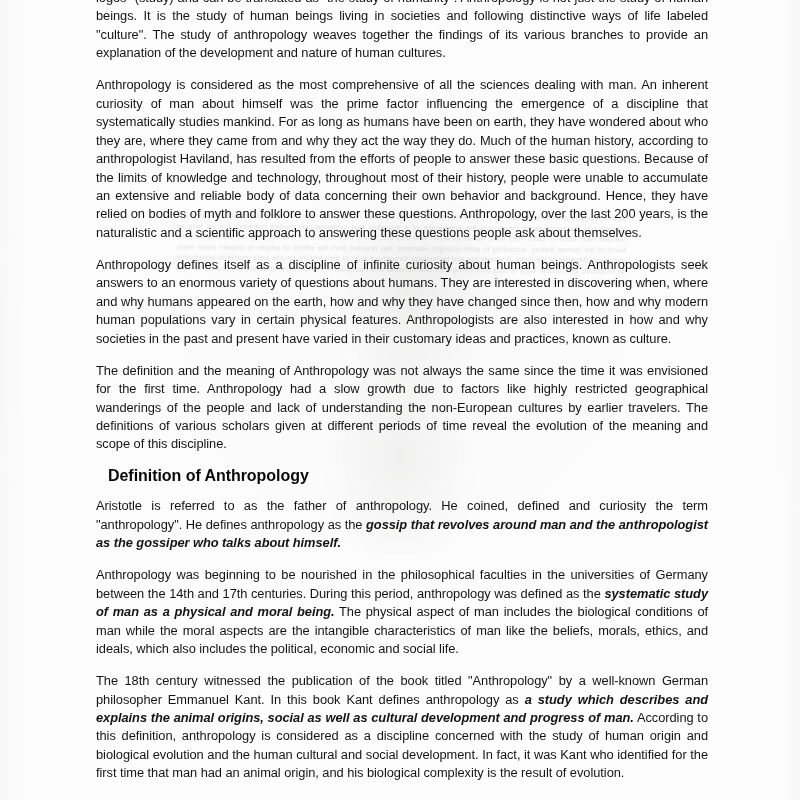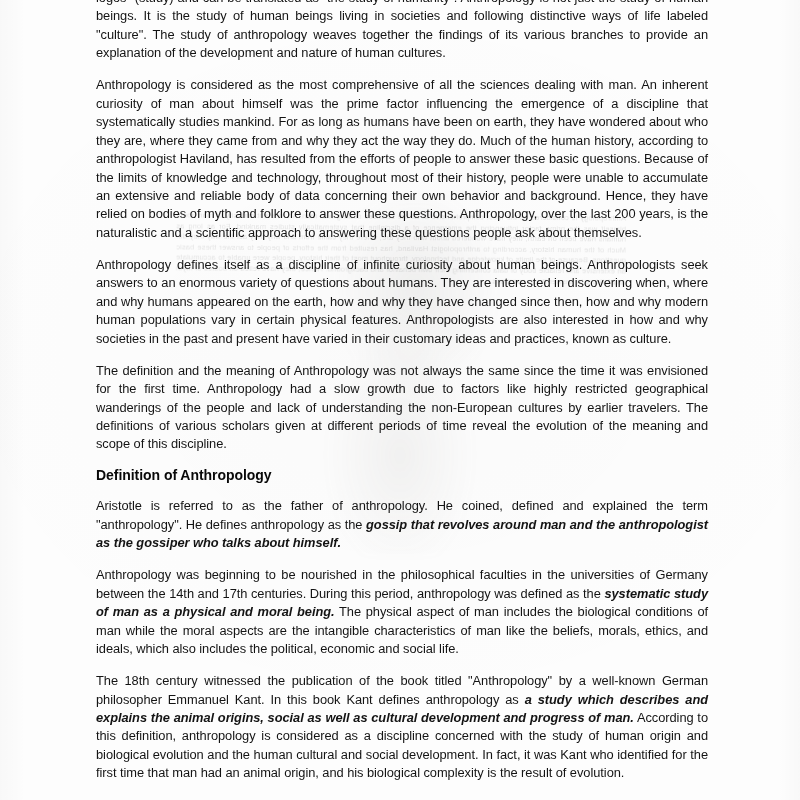--- a/index.html
+++ b/index.html
@@ -76,22 +76,22 @@
     -webkit-font-smoothing: none;
   }
   p.first-clipped {
     
     margin-top: -11px;
   }
   p.last-clipped {
     margin-bottom: 0;
   }
   h2.section-heading {
-    margin: 0 0 13px 0;
-    font-size: 14px;
+    margin: 0 0 13px 12px;
+    font-size: 16px;
     line-height: 17px;
     font-weight: bold;
     color: #111111;
     letter-spacing: -0.05px;
   }
   .bi {
     font-weight: bold;
     font-style: italic;
   }
   
@@ -113,21 +113,21 @@
     <p class="body-text first-clipped"><span>logos” (study) and can be translated as “the study of humanity”. Anthropology is not just the study of</span> <span>human beings. It is the study of human beings living in societies and following distinctive ways of life labeled "culture". The study of anthropology weaves together the findings of its various branches to provide an explanation of the development and nature of human cultures.</span></p>
 
     <p class="body-text"><span>Anthropology is considered as the most comprehensive of all the sciences dealing with man. An inherent curiosity of man about himself was the prime factor influencing the emergence of a discipline that systematically studies mankind. For as long as humans have been on earth, they have wondered about who they are, where they came from and why they act the way they do. Much of the human history, according to anthropologist Haviland, has resulted from the efforts of people to answer these basic questions.  Because of the limits of knowledge and technology, throughout most of their history, people were unable to accumulate an extensive and reliable body of data concerning their own behavior and background.  Hence, they have relied on bodies of myth and folklore to answer these questions. Anthropology, over the last 200 years, is the naturalistic and a scientific approach to answering these questions people ask about themselves.</span></p>
 
     <p class="body-text"><span>Anthropology defines itself as a discipline of infinite curiosity about human beings.  Anthropologists seek answers to an enormous variety of questions about humans.  They are interested in discovering when, where and why humans appeared on the earth, how and why they have changed since then, how and why modern human populations vary in certain physical features.  Anthropologists are also interested in how and why societies in the past and present have varied in their customary ideas and practices, known as culture.</span></p>
 
     <p class="body-text"><span>The definition and the meaning of Anthropology was not always the same since the time it was envisioned for the first time.  Anthropology had a slow growth due to factors like highly restricted geographical wanderings of the people and lack of understanding the non-European cultures by earlier travelers.  The definitions of various scholars given at different periods of time reveal the evolution of the meaning and scope of this discipline.</span></p>
 
     <h2 class="section-heading">Definition of Anthropology</h2>
 
-    <p class="body-text"><span>Aristotle is referred to as the father of anthropology.  He coined, defined and explained the term "anthropology".   He defines anthropology as the </span><span class="bi">gossip that revolves around man and the anthropologist as the gossiper who talks about himself.</span></p>
+    <p class="body-text"><span>Aristotle is referred to as the father of anthropology.  He coined, defined and curiosity the term "anthropology".   He defines anthropology as the </span><span class="bi">gossip that revolves around man and the anthropologist as the gossiper who talks about himself.</span></p>
 
     <p class="body-text"><span>Anthropology was beginning to be nourished in the philosophical faculties in the universities of Germany between the 14th and 17th centuries.  During this period, anthropology was defined as the </span><span class="bi">systematic study of man as a physical and moral being.</span><span>   The physical aspect of man includes the biological conditions of man while the moral aspects are the intangible characteristics of man like the beliefs, morals, ethics, and ideals, which also includes the political, economic and social life.</span></p>
 
     <p class="body-text"><span>The 18th century witnessed the publication of the book titled "Anthropology" by a well-known German philosopher Emmanuel Kant.  In this book Kant defines anthropology as </span><span class="bi">a study which describes and explains the animal origins, social as well as cultural development and progress of man.</span><span> According to this definition, anthropology is considered as a discipline concerned with the study of human origin and biological evolution and the human cultural and social development. In fact, it was Kant who identified for the first time that man had an animal origin, and his biological complexity is the result of evolution.</span></p>
 
     <p class="body-text last-clipped"><span>During the beginning of 19th century, Encyclopedia Britannica defined anthropology as </span><span class="bi">a discipline devoted to a discourse on human nature.</span></p>
 
   </div>
 </div>
 

